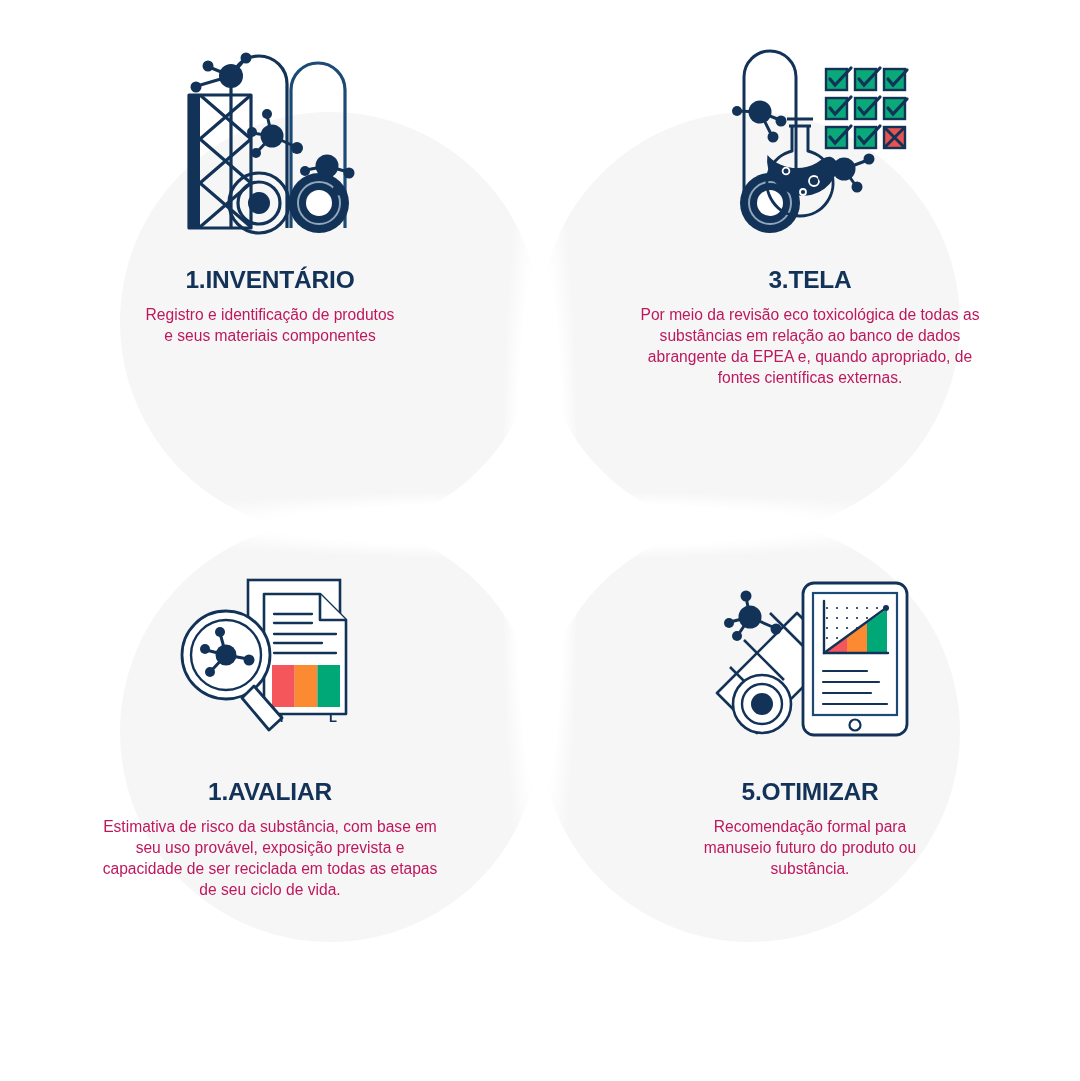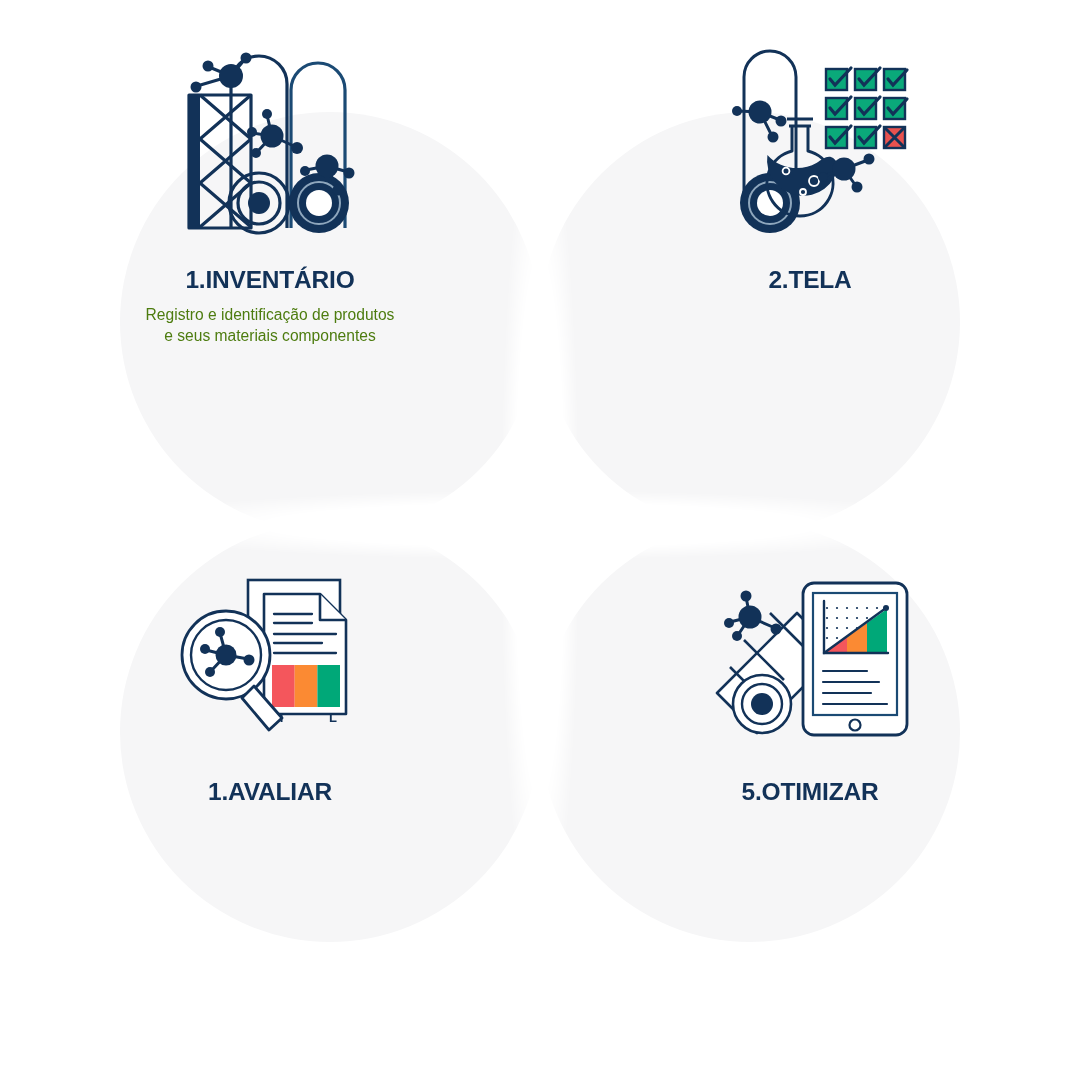--- a/index.html
+++ b/index.html
@@ -83,21 +83,21 @@
     font-size: 24.5px;
     font-weight: bold;
     color: #123258;
     letter-spacing: -0.2px;
     text-align: center;
     line-height: 1;
   }
   .step-desc {
     margin-top: 11px;
     font-size: 15.6px;
-    color: #4d7c0f;
+    color: #be185d;
     text-align: center;
     line-height: 1.36;
     max-width: 340px;
   }
   .step-desc.narrow { max-width: 250px; }
   .step-desc.wide   { max-width: 350px; }
 </style>
 </head>
 <body>
 
@@ -226,21 +226,22 @@
 
           <g stroke="#123258" stroke-width="3" stroke-linecap="round">
             <path d="M134 126 L114 133 M134 126 L158 117 M134 126 L146 143"></path>
           </g>
           <circle cx="134" cy="126" r="11.5" fill="#123258"></circle>
           <circle cx="113" cy="134" r="5" fill="#123258"></circle>
           <circle cx="159" cy="116" r="5.5" fill="#123258"></circle>
           <circle cx="147" cy="144" r="5.5" fill="#123258"></circle>
         </svg>
       </div>
-      <div class="step-title">2.TELA</div>
+      <div class="step-title">3.TELA</div>
+      <div class="step-desc wide">Por meio da revisão eco toxicológica de todas as substâncias em relação ao banco de dados abrangente da EPEA e, quando apropriado, de fontes científicas externas.</div>
     </div>
 
     <div class="step">
       <div class="icon-box">
         <svg width="200" height="180" viewBox="0 0 200 180" fill="none">
 
           <rect x="78" y="10" width="92" height="120" fill="#ffffff" stroke="#123258" stroke-width="2.6"></rect>
 
           <path d="M94 24 H150 L176 50 V144 H94 Z" fill="#ffffff" stroke="#123258" stroke-width="2.6" stroke-linejoin="round"></path>
           <path d="M150 24 V50 H176" fill="#ffffff" stroke="#123258" stroke-width="2.6" stroke-linejoin="round"></path>
@@ -269,20 +270,21 @@
           <circle cx="56" cy="85" r="10.5" fill="#123258"></circle>
           <circle cx="35" cy="79" r="5" fill="#123258"></circle>
           <circle cx="40" cy="102" r="5" fill="#123258"></circle>
           <circle cx="50" cy="62" r="5" fill="#123258"></circle>
           <circle cx="79" cy="90" r="5.5" fill="#123258"></circle>
 
           <path d="M84 116 L112 148 L99 160 L72 128 Z" fill="#ffffff" stroke="#123258" stroke-width="2.8" stroke-linejoin="round"></path>
         </svg>
       </div>
       <div class="step-title">1.AVALIAR</div>
+      <div class="step-desc wide">Estimativa de risco da substância, com base em seu uso provável, exposição prevista e capacidade de ser reciclada em todas as etapas de seu ciclo de vida.</div>
     </div>
 
     <div class="step">
       <div class="icon-box">
         <svg width="210" height="175" viewBox="0 0 210 175" fill="none">
 
           <g stroke="#123258" stroke-width="2.6" fill="#ffffff" stroke-linejoin="round">
             <path d="M12 118 L92 38 L132 78 L52 158 Z"></path>
             <path d="M39 65 L79 105 M65 38 L105 78 M25 92 L65 132"></path>
           </g>
@@ -343,16 +345,17 @@
 
           <g stroke="#123258" stroke-width="2.2" stroke-linecap="round">
             <path d="M118 96 H162"></path>
             <path d="M118 107 H174"></path>
             <path d="M118 118 H166"></path>
             <path d="M118 129 H182"></path>
           </g>
         </svg>
       </div>
       <div class="step-title">5.OTIMIZAR</div>
+      <div class="step-desc narrow">Recomendação formal para manuseio futuro do produto ou substância.</div>
     </div>
 
   </div>
 </div>
 
 </body></html>

